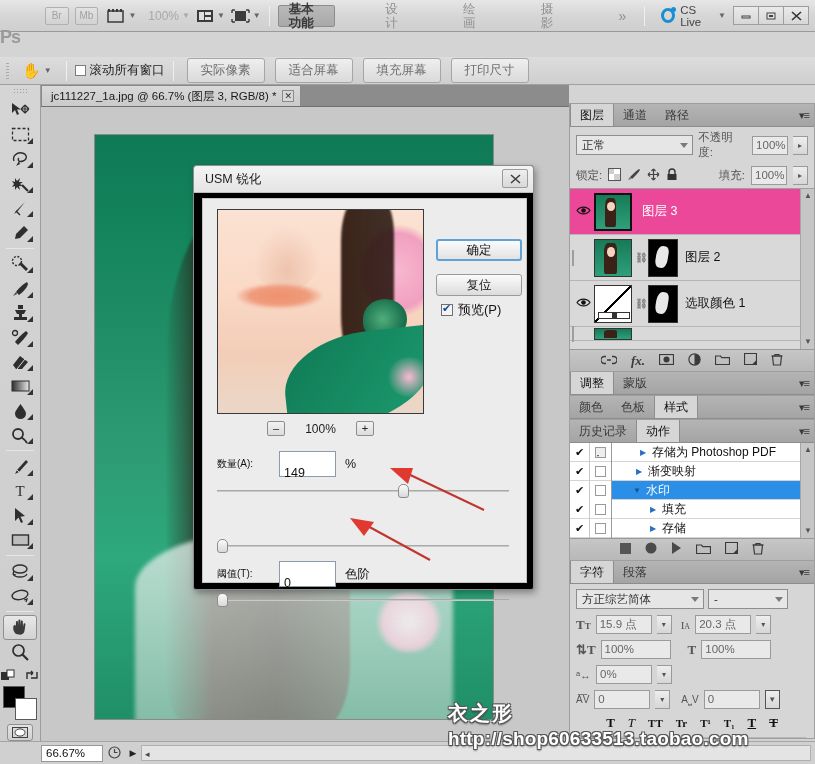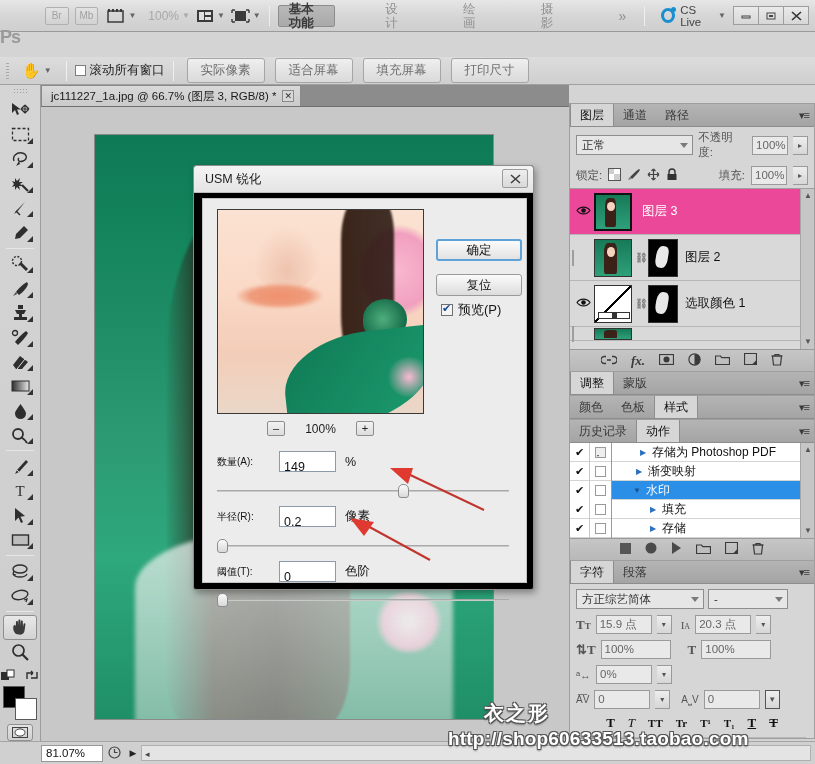--- a/index.html
+++ b/index.html
@@ -259,21 +259,21 @@
               font-size: 13px; color: #161616; }
   .chk-on { width: 12px; height: 12px; border: 1px solid #6f6f6f; background: #f3f3f3;
             margin-right: 5px; position: relative; }
   .chk-on:after { content: "✔"; position: absolute; left: 0px; top: -3px;
                   font-size: 11px; color: #1a4e9c; }
 
   .field-row { position: absolute; display: flex; align-items: center; }
   .f-label { width: 62px; font-size: 10px; color: #141414; }
   .f-input {
     width: 57px; height: 21px; border: 1px solid #8d9aa8; background: #fff;
-    font-size: 12.5px; color: #111; padding: 6px 4px; line-height: 19px;
+    font-size: 12.5px; color: #111; padding: 12px 4px; line-height: 19px;
   }
   .f-unit { margin-left: 9px; font-size: 12.5px; color: #141414; }
   .slider { position: absolute; height: 14px; }
   .strack { position: absolute; top: 6px; left: 0; width: 100%; height: 2px;
             background: #c9c9c9; border-top: 1px solid #a9a9a9; }
   .sthumb { position: absolute; top: 0; width: 11px; height: 14px;
             background: linear-gradient(to bottom,#fafafa,#d9d9d9);
             border: 1px solid #8d8d8d; border-radius: 5px 5px 3px 3px; }
 
   .arrow { position: absolute; pointer-events: none; }
@@ -368,21 +368,21 @@
   .sb-ico { width: 22px; text-align: center; font-size: 11px; color: #444; }
   .sb-doc { flex: 1; font-size: 11.5px; color: #111; text-align: center; }
   .sb-tri { width: 16px; font-size: 9px; color: #222; text-align: center; }
   .sb-bar { flex: 1; height: 16px; background: #e4e4e4; border: 1px solid #b0b0b0; margin-right: 4px; }
 
   
   .wm { position: absolute; z-index: 40; pointer-events: none;
         color: #fff; font-weight: bold;
         text-shadow: -1px -1px 0 #555, 1px -1px 0 #555, -1px 1px 0 #555, 1px 1px 0 #555,
                       0 2px 2px rgba(0,0,0,.45); }
-  .wm-cn { left: 448px; top: 700px; font-size: 20px; letter-spacing: 2px; margin-left: 36px; }
+  .wm-cn { left: 448px; top: 700px; font-size: 20px; letter-spacing: 2px; }
   .wm-url { left: 448px; top: 728px; font-size: 19px; letter-spacing: .2px; }
 </style>
 </head>
 <body>
 
 <div id="app">
 
   <div class="appbar">
     <div class="ps-logo">Ps</div>
     <div class="mini-btn">Br</div>
@@ -683,25 +683,20 @@
       <div class="field-row" style="left:14px; top:252px;">
         <span class="f-label">数量(A):</span>
         <span class="f-input">149</span>
         <span class="f-unit">%</span>
       </div>
       <div class="slider" style="left:14px; top:285px; width:292px;">
         <div class="strack"></div>
         <div class="sthumb" style="left:62%;"></div>
       </div>
 
-      <div class="field-row" style="left:14px; top:307px;">
-        <span class="f-label">半径(R):</span>
-        <span class="f-input">0.2</span>
-        <span class="f-unit">像素</span>
-      </div>
       <div class="slider" style="left:14px; top:340px; width:292px;">
         <div class="strack"></div>
         <div class="sthumb" style="left:0%;"></div>
       </div>
 
       <div class="field-row" style="left:14px; top:362px;">
         <span class="f-label">阈值(T):</span>
         <span class="f-input">0</span>
         <span class="f-unit">色阶</span>
       </div>
@@ -1032,21 +1027,21 @@
         <span style="font-weight:bold;text-decoration:underline">T</span>
         <span style="font-weight:bold;text-decoration:line-through">T</span>
       </div>
     </div>
   </div>
 
   <div class="wm wm-cn">衣之形</div>
   <div class="wm wm-url">http://shop60633513.taobao.com</div>
 
   <div class="statusbar">
-    <div class="sb-zoom">81.07%</div>
+    <div class="sb-zoom">66.67%</div>
     <div class="sb-ico">
       <svg width="13" height="13" viewBox="0 0 13 13">
           <circle cx="6.5" cy="6.5" r="5.5" fill="none" stroke="#444" stroke-width="1.2"></circle>
           <path d="M6.5 3 V6.5 H9.5" stroke="#444" stroke-width="1.2" fill="none"></path>
         </svg>
     </div>
     <div class="sb-tri">▶</div>
     <div class="sb-bar">
       <span style="font-size:9px;color:#444;padding-left:3px">◂</span>
     </div>

